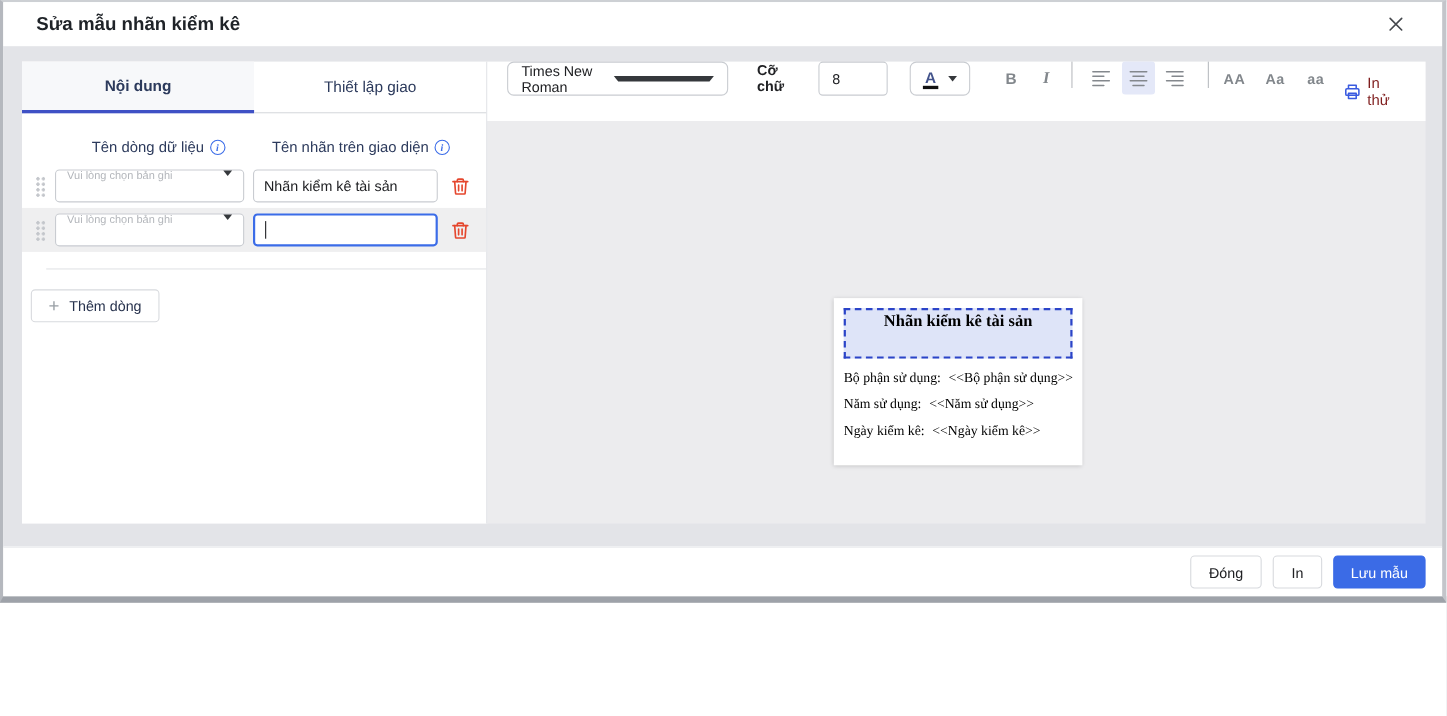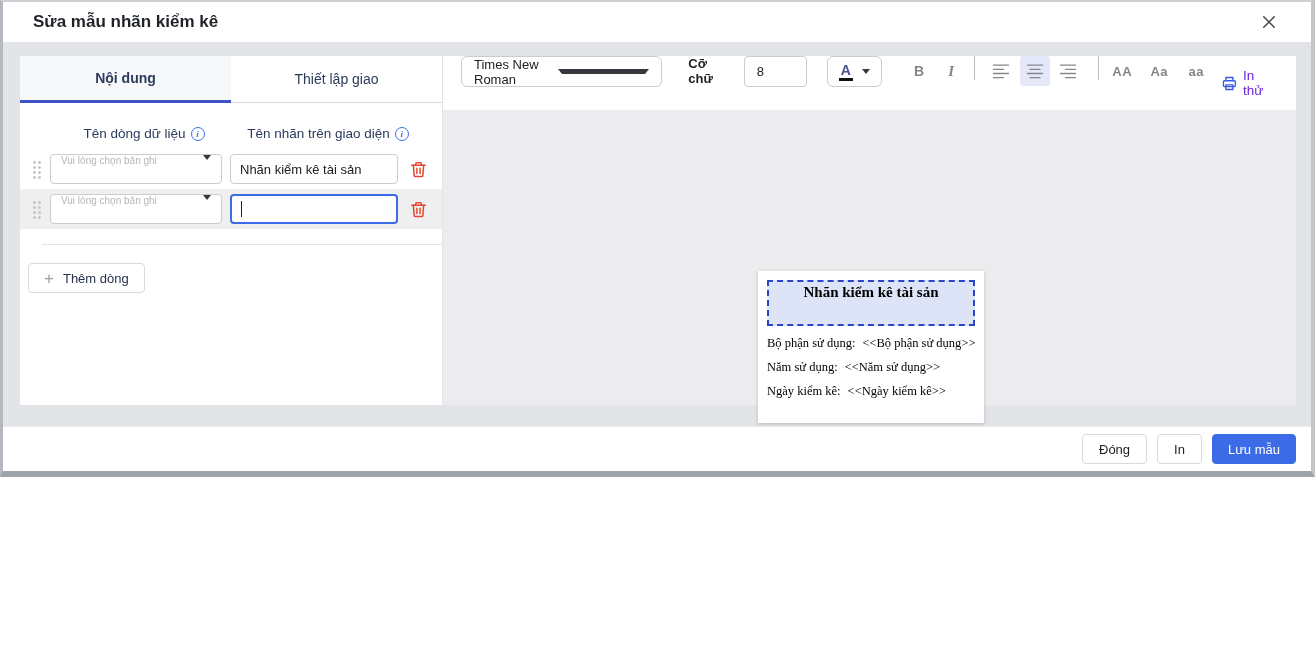--- a/index.html
+++ b/index.html
@@ -3,21 +3,21 @@
 <meta charset="utf-8">
 <style>
   * { box-sizing: border-box; margin: 0; padding: 0; }
   html, body { width: 1315px; height: 651px; }
   body {
     font-family: "Liberation Sans", sans-serif;
     background: #fff;
     color: #202124;
   }
   .modal {
-    width: 1315px; height: 477px;
+    width: 1315px; height: 548px;
     display: flex; flex-direction: column;
     border-top: 2px solid #cdd0d4;
     border-left: 3px solid #b5b8be;
     border-right: 4px solid #c3c5ca;
     border-bottom: 6px solid #9ea2a9;
     background: #fff;
   }
   
   .modal-header {
     height: 40px; flex: 0 0 40px;
@@ -157,21 +157,21 @@
     font-family: "Liberation Sans", sans-serif;
   }
   .bold-btn { font-size: 14px; font-weight: 700; margin-right: 8px; }
   .italic-btn { font-size: 15px; font-style: italic; font-family: "Liberation Serif", serif; font-weight: 600; }
   .tb-sep { width: 1px; height: 24px; background: #b9bcc0; margin: 0 11px; }
   .align-btn { width: 30px; margin-right: 4px; }
   .align-btn.selected { background: #e4e8f8; }
   .case-btn { font-size: 13px; font-weight: 700; margin-right: 13px; letter-spacing: 0.5px; }
   .print-link {
     margin-left: auto; display: flex; align-items: center; gap: 5px;
-    color: #6d28d9; font-size: 13.5px; font-weight: 500; cursor: pointer;
+    color: #7f1d1d; font-size: 13.5px; font-weight: 500; cursor: pointer;
   }
   .canvas { flex: 1 1 auto; background: #ececee; position: relative; }
   .label-card {
     position: absolute; left: 315px; top: 161px;
     width: 226px; height: 152px; background: #fff;
     box-shadow: 0 1px 4px rgba(0,0,0,0.18);
     font-family: "Liberation Serif", serif;
   }
   .label-title-box {
     position: absolute; left: 9px; right: 9px; top: 9px; height: 46px;

